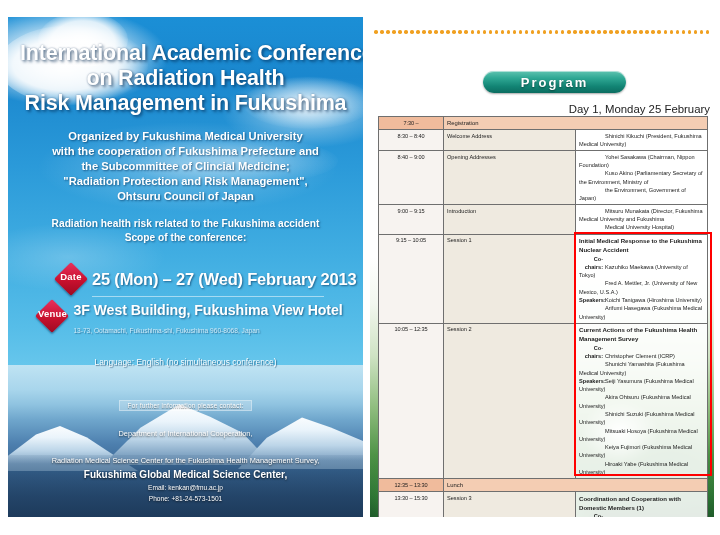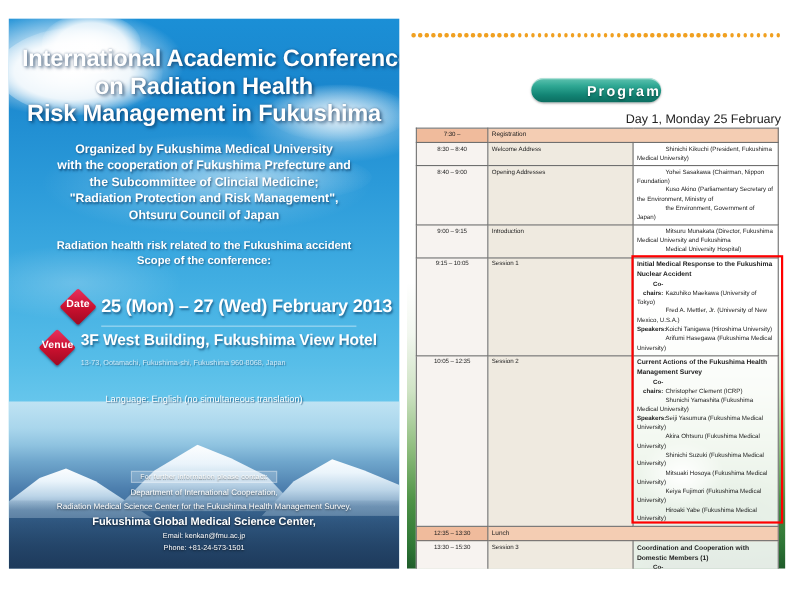--- a/index.html
+++ b/index.html
@@ -63,41 +63,41 @@
     background:linear-gradient(180deg,#bfe3f3 0%,#a9d6ec 16%,#8fc3e0 26%,#6fa6cc 36%,#4d7fae 52%,#37638f 70%,#2b5078 86%,#24446a 100%);}
   .peak{position:absolute;background:linear-gradient(180deg,#ffffff 0%,#eaf4fb 30%,#bcd5e8 58%,#7ea2c2 85%);}
   .p1{left:-20px;bottom:46px;width:150px;height:48px;clip-path:polygon(0% 100%,32% 24%,48% 6%,66% 30%,100% 100%);}
   .p2{left:95px;bottom:52px;width:170px;height:62px;clip-path:polygon(0% 100%,22% 40%,45% 2%,63% 22%,82% 48%,100% 100%);}
   .p3{left:230px;bottom:48px;width:160px;height:56px;clip-path:polygon(0% 100%,18% 44%,40% 8%,58% 26%,80% 52%,100% 100%);}
   .mfoot{position:absolute;left:0;bottom:0;width:355px;height:62px;
     background:linear-gradient(180deg,rgba(44,84,124,.1) 0%,rgba(36,70,106,.55) 45%,rgba(28,56,88,.8) 100%);}
   .contact{position:absolute;z-index:6;left:0;bottom:14px;width:355px;text-align:center;color:#fff;}
   .cbadge{display:inline-block;background:rgba(255,255,255,.22);border:1px solid rgba(255,255,255,.35);
     padding:1px 8px;font-size:6.4px;letter-spacing:.2px;text-shadow:0 1px 1px rgba(0,0,0,.5);}
-  .c1{font-size:7.4px;margin-top:3px;line-height:1.35;text-shadow:0 1px 2px rgba(0,0,0,.7);}
+  .c1{font-size:7.4px;margin-top:17px;line-height:1.35;text-shadow:0 1px 2px rgba(0,0,0,.7);}
   .c2{font-size:10px;font-weight:bold;margin-top:2px;line-height:1.3;text-shadow:0 1px 2px rgba(0,0,0,.75);}
   .c3{font-size:6.6px;margin-top:2px;line-height:1.4;text-shadow:0 1px 2px rgba(0,0,0,.7);}
 
   
   .right{position:absolute;left:370px;top:17px;width:344px;height:500px;overflow:hidden;background:#ffffff;}
   .leafbg{position:absolute;left:0;bottom:0;width:344px;height:260px;overflow:hidden;
     background:
       radial-gradient(ellipse 60px 90px at 40px 230px, #3f8f3a 0%, rgba(63,143,58,0) 70%),
       radial-gradient(ellipse 70px 60px at 300px 215px, #2f7a33 0%, rgba(47,122,51,0) 72%),
       radial-gradient(ellipse 80px 70px at 180px 250px, #56a04a 0%, rgba(86,160,74,0) 70%),
       radial-gradient(ellipse 55px 45px at 250px 175px, #ffffff 0%, rgba(255,255,255,0) 70%),
       linear-gradient(180deg,#ffffff 0%,#f2f7ef 18%,#cfe3c4 38%,#8fbd7e 58%,#4f9347 76%,#2c7334 92%,#1f5b2a 100%);}
 
   .dots{position:absolute;left:4px;top:13px;width:336px;height:6px;display:flex;justify-content:space-between;}
   .dots span{width:3.5px;height:3.5px;border-radius:50%;background:#f0a020;}
 
-  .progbadge{position:absolute;left:113px;top:54px;width:118px;height:22px;border-radius:11px;
+  .progbadge{position:absolute;left:113px;top:54px;width:143px;height:22px;border-radius:11px;
     background:linear-gradient(180deg,#5fc3b0 0%,#2fa894 32%,#128474 70%,#0c6d60 100%);
     box-shadow:0 1px 2px rgba(0,0,0,.35), inset 0 1px 0 rgba(255,255,255,.5);
-    display:flex;align-items:center;justify-content:flex-end;}
+    display:flex;align-items:center;justify-content:center;}
   .progbadge span{color:#ffffff;font-weight:bold;font-size:13px;letter-spacing:2px;
     text-shadow:0 1px 2px rgba(0,0,0,.45);}
 
   .dayline{position:absolute;right:4px;top:86px;color:#222;font-size:11.4px;font-weight:normal;}
 
   table.prog{position:absolute;left:8px;top:99px;width:330px;border-collapse:collapse;
     table-layout:fixed;background:rgba(255,255,255,.88);}
   table.prog td{border:1px solid #6f6f6f;vertical-align:top;padding:1.5px 3px 2px;font-size:5.6px;line-height:1.48;color:#1c1c1c;}
   td.tm{width:58px;font-size:5.9px;white-space:nowrap;text-align:center;letter-spacing:-.1px;}
   td.ses{width:42px;font-size:5.9px;}
@@ -157,21 +157,21 @@
           <i></i>
             <b>Venue</b>
         </span>
         <span>
           <span class="vline1">3F West Building, Fukushima View Hotel</span>
           <span class="vline2">13-73, Ootamachi, Fukushima-shi, Fukushima 960-8068, Japan</span>
         </span>
       </div>
     </div>
 
-    <div class="plang">Language: English (no simultaneous translation)</div>
+    <div class="plang">Language: English (no simultaneous conference)</div>
 
     <div class="mount">
       <div class="peak p1"></div>
       <div class="peak p2"></div>
       <div class="peak p3"></div>
       <div class="mfoot"></div>
       <div class="contact">
         <span class="cbadge">For further information please contact:</span>
         <div class="c1">Department of International Cooperation,</div>
         <div class="c1">Radiation Medical Science Center for the Fukushima Health Management Survey,</div>

